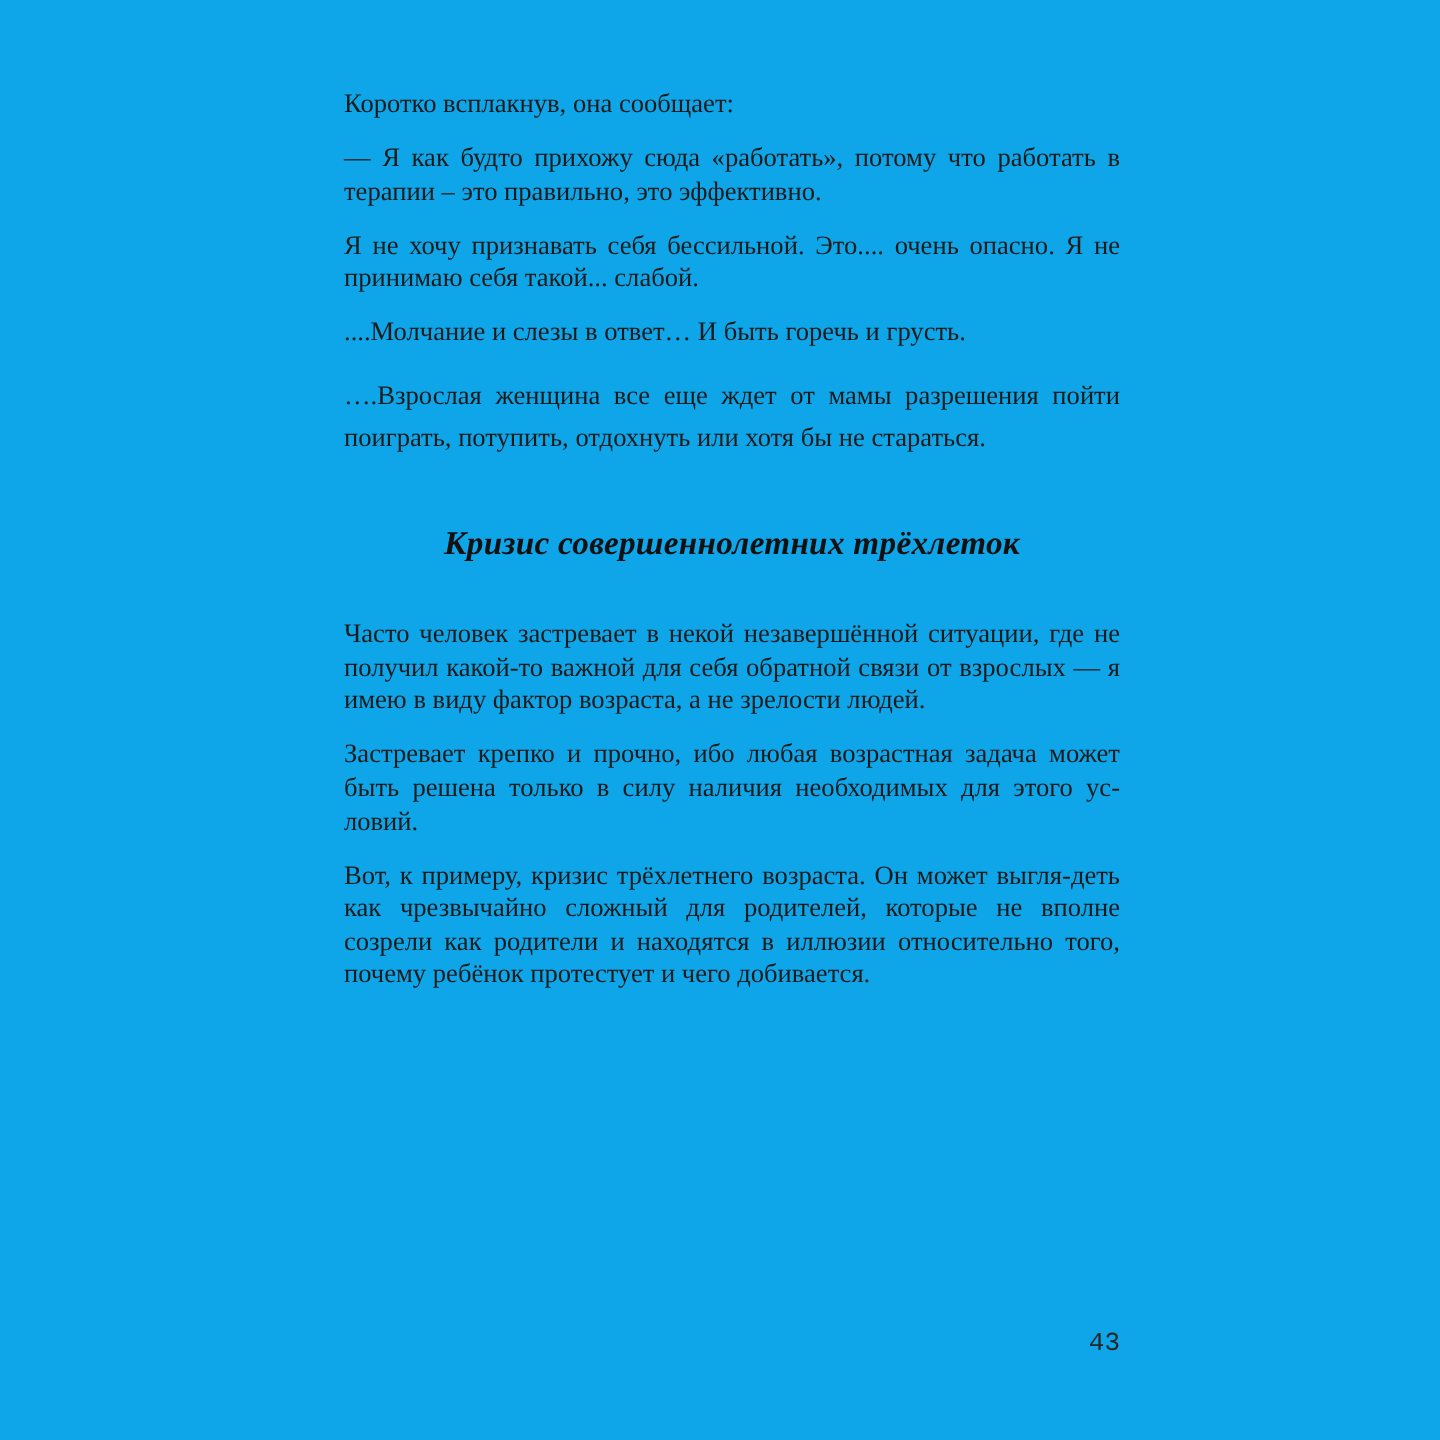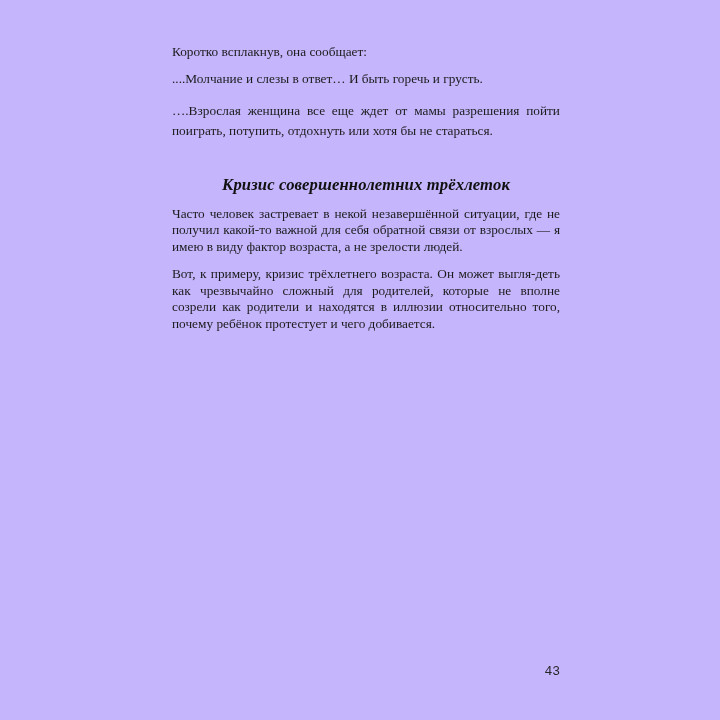--- a/index.html
+++ b/index.html
@@ -5,21 +5,21 @@
 <style>
   html, body {
     margin: 0;
     padding: 0;
     background: #ffffff;
   }
   #page {
     position: relative;
     width: 720px;
     height: 720px;
-    background: #c4b5fd;
+    background: #0ea5e9;
     overflow: hidden;
     font-family: "Liberation Serif", "DejaVu Serif", serif;
     color: #1b1b1b;
     -webkit-font-smoothing: antialiased;
   }
   #text-column {
     position: absolute;
     left: 172px;
     top: 44px;
     width: 388px;
@@ -48,48 +48,51 @@
     font-size: 16.6px;
     line-height: 20px;
     font-weight: bold;
     font-style: italic;
     text-align: center;
     color: #111111;
     letter-spacing: 0.15px;
   }
   .heading-wrap {
     margin-top: 33px;
-    margin-bottom: 11px;
+    margin-bottom: 27px;
   }
   .folio {
     position: absolute;
     right: 160px;
     top: 664px;
     font-size: 13px;
     line-height: 16px;
     color: #262626;
     text-align: right;
     font-family: Liberation Mono, monospace;
   }
 </style>
 </head>
 <body>
 
 <div id="page">
 
   <div id="text-column">
 
     <p class="para">Коротко всплакнув, она сообщает:</p>
+    <p class="para">— Я как будто прихожу сюда «работать», потому что работать в терапии – это правильно, это эффективно.</p>
+    <p class="para">Я не хочу признавать себя бессильной. Это.... очень опасно. Я не принимаю себя такой... слабой.</p>
     <p class="para tight-after">....Молчание и слезы в ответ… И быть горечь и грусть.</p>
     <p class="para loose">….Взрослая женщина все еще ждет от мамы разрешения пойти поиграть, потупить, отдохнуть или хотя бы не стараться.</p>
 
     <div class="heading-wrap">
       <h2 class="section-heading">Кризис совершеннолетних трёхлеток</h2>
     </div>
 
     <p class="para">Часто человек застревает в некой незавершённой ситуации, где не получил какой-то важной для себя обратной связи от взрослых — я имею в виду фактор возраста, а не зрелости людей.</p>
+    <p class="para">Застревает крепко и прочно, ибо любая возрастная задача может быть решена только в силу наличия необходимых для этого ус-ловий.</p>
     <p class="para">Вот, к примеру, кризис трёхлетнего возраста. Он может выгля-деть как чрезвычайно сложный для родителей, которые не вполне созрели как родители и находятся в иллюзии относительно того, почему ребёнок протестует и чего добивается.</p>
 
   </div>
 
   <div class="folio">43</div>
 
 </div>
 
 </body></html>

